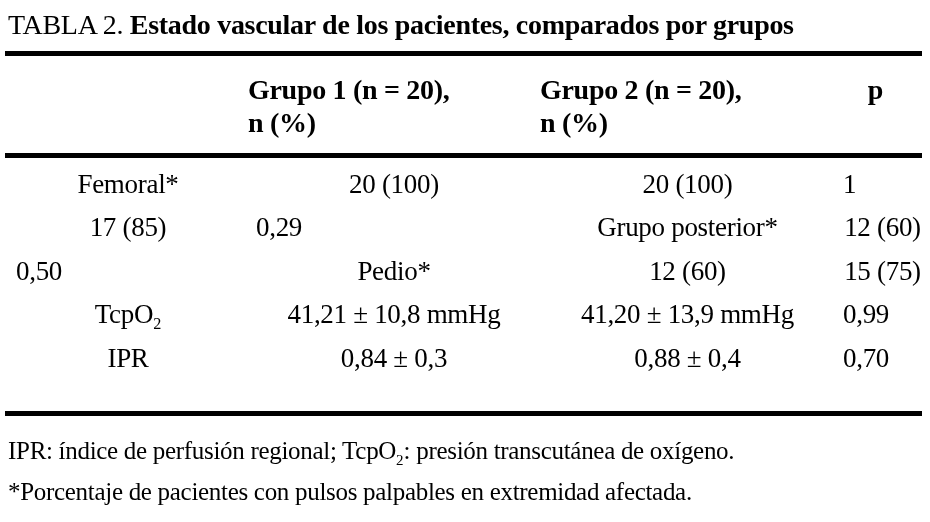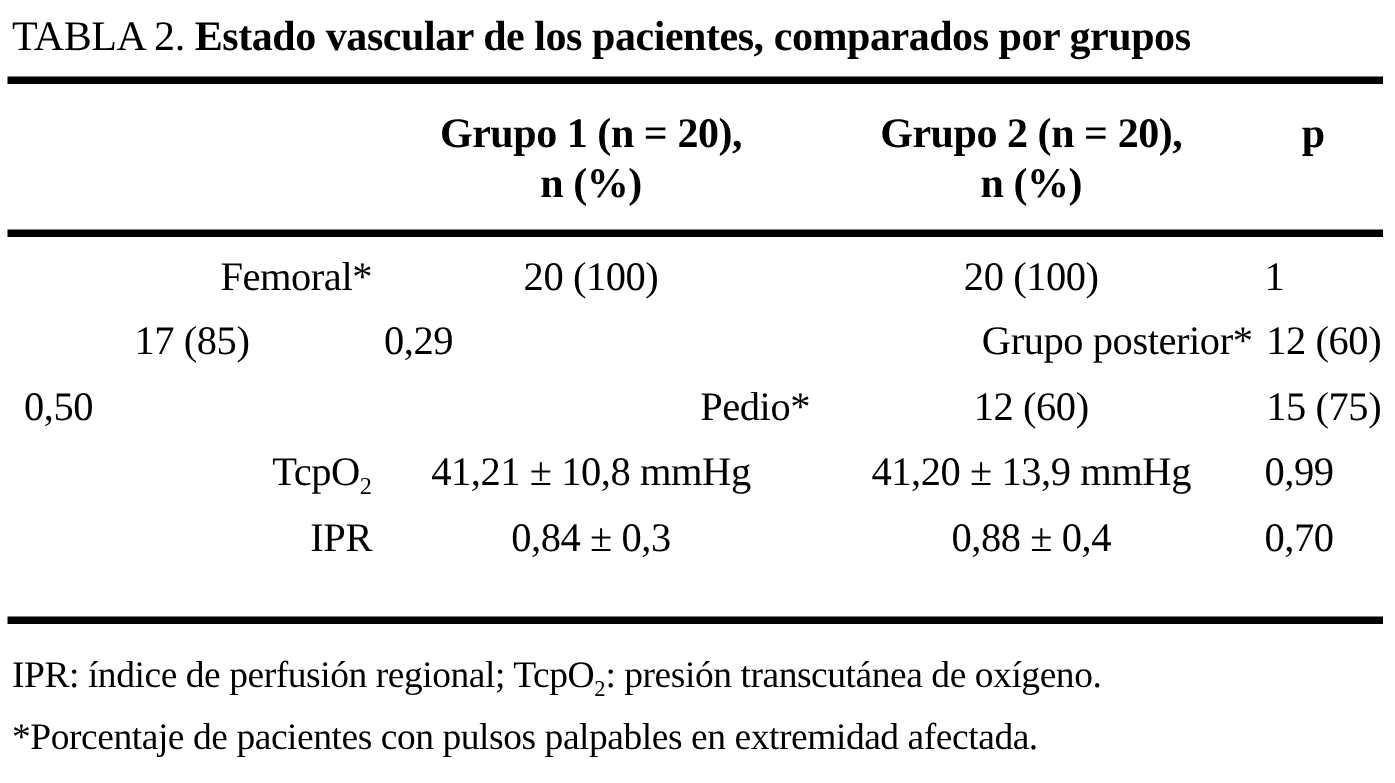--- a/index.html
+++ b/index.html
@@ -41,29 +41,29 @@
   .grid {
     display: grid;
     grid-template-columns: 240px 292px 295px 1fr;
   }
   .header-row {
     margin-top: 17px;
     font-weight: 700;
     font-size: 28px;
     line-height: 33px;
   }
-  .header-row .c2, .header-row .c3 { text-align: center; }
+  .header-row .c2, .header-row .c3 { text-align: left; }
   .header-row .c4 { text-align: center; padding-right: 14px; }
 
   .body-rows {
     margin-top: 10px;
     font-size: 27px;
     line-height: 33px;
   }
-  .c1 { text-align: right; }
+  .c1 { text-align: center; }
   .c2, .c3 { text-align: center; }
   .body-rows .c4 { text-align: left; padding-left: 8px; }
 
   sub {
     font-size: 0.6em;
     letter-spacing: 0;
   }
   .footnotes {
     margin-top: 19px;
     font-size: 25px;

